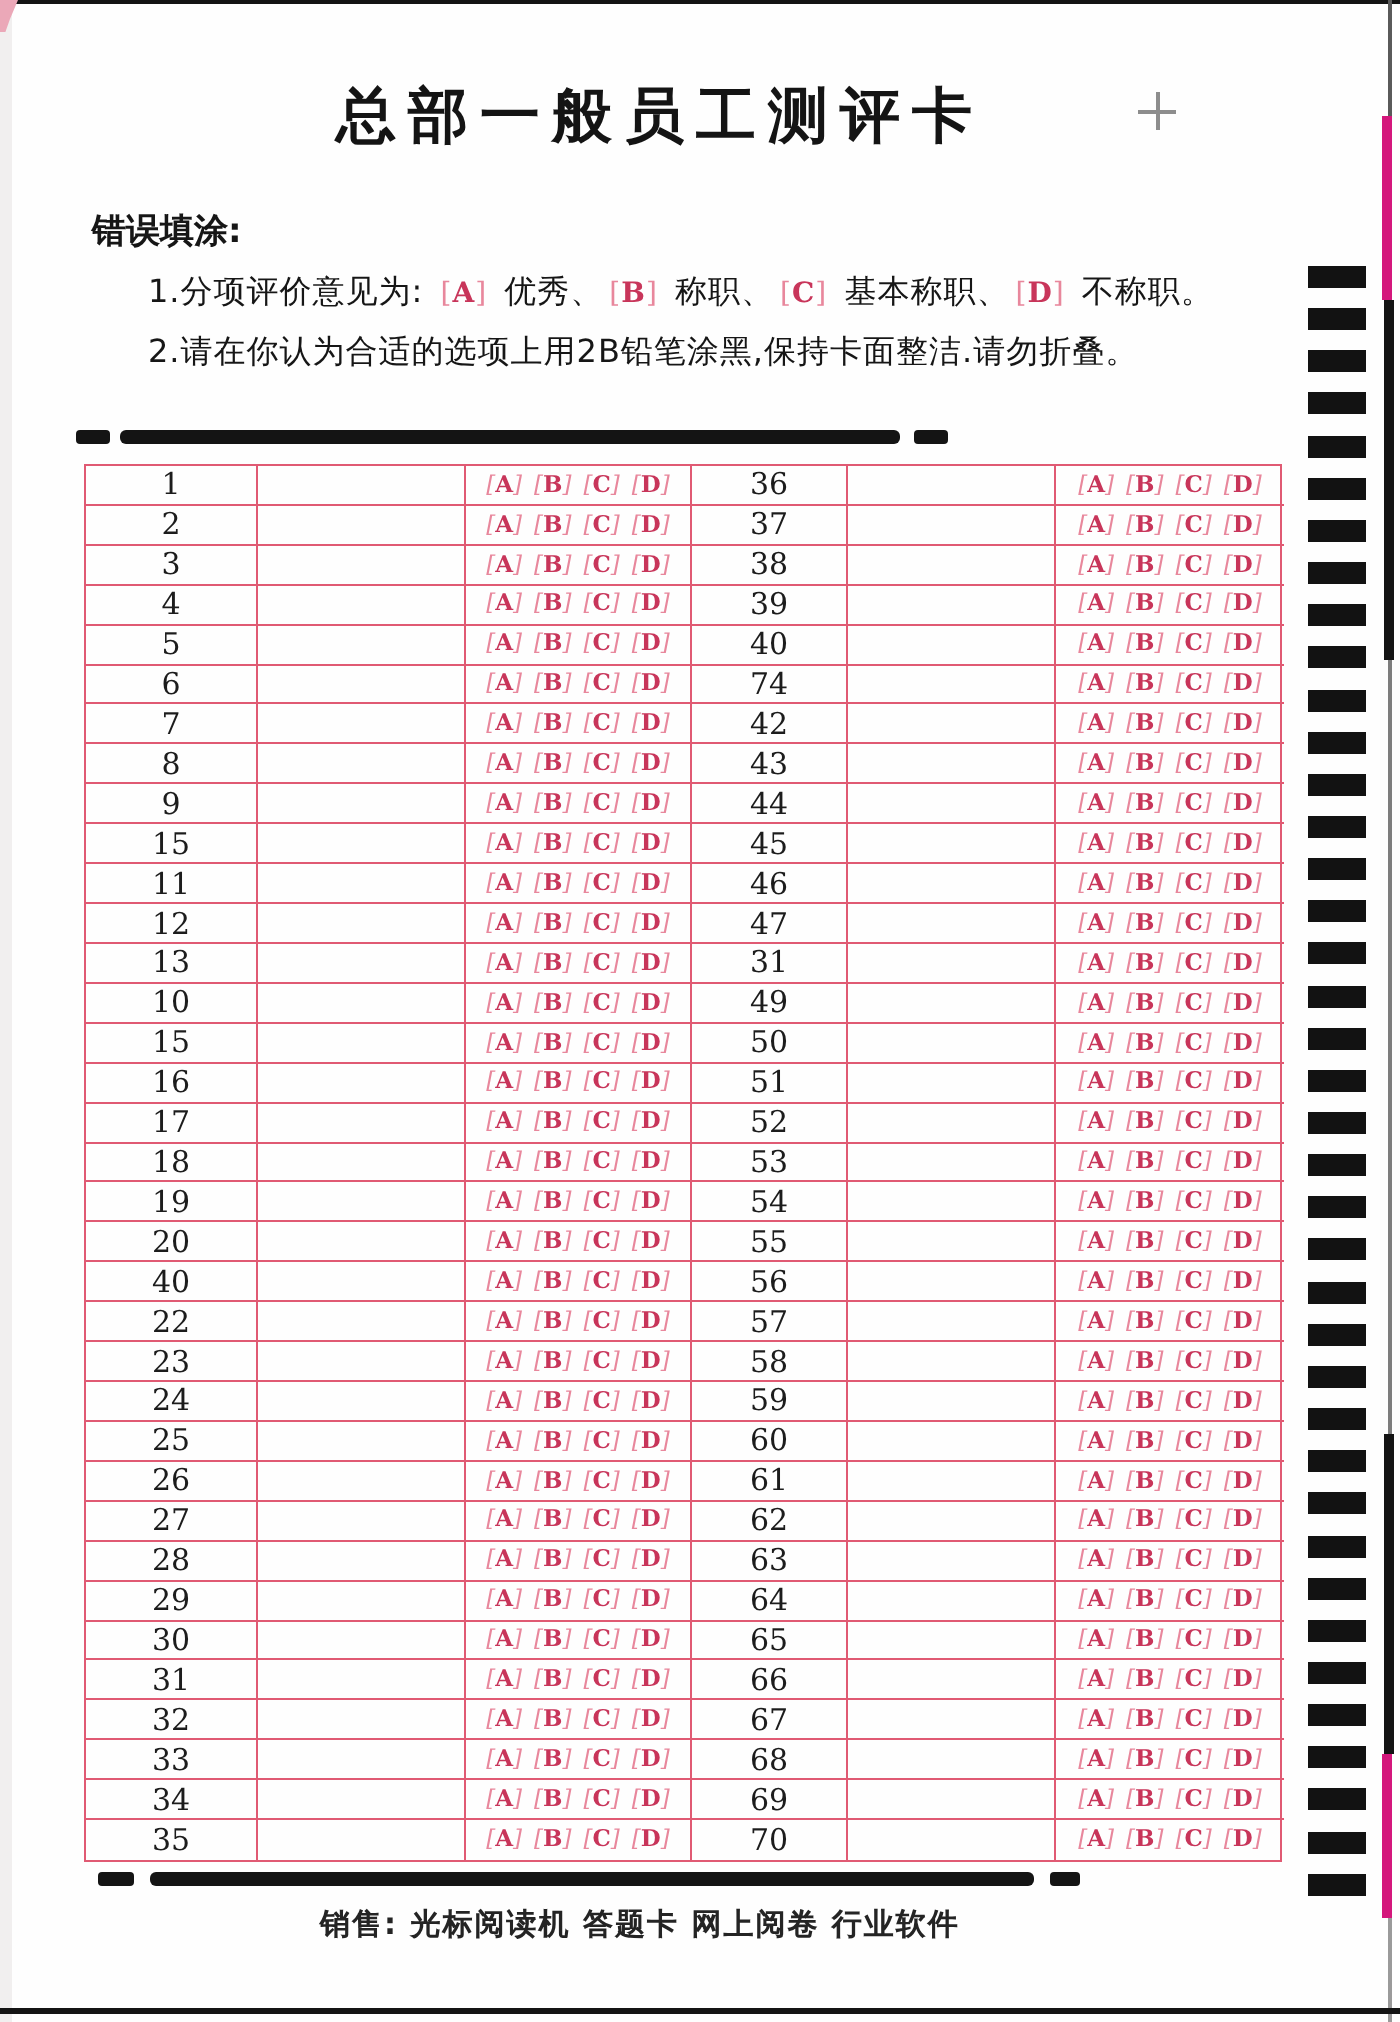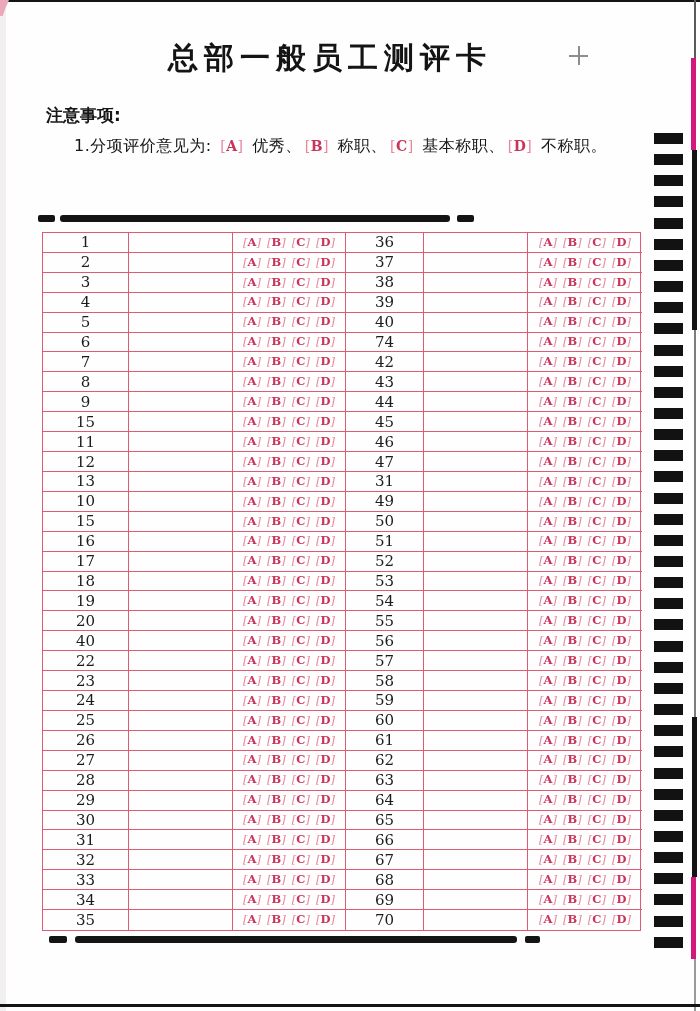--- a/index.html
+++ b/index.html
@@ -81,25 +81,26 @@
 <div class="page">
 
   <div class="edge-top"></div>
   <div class="edge-left-strip"></div>
   <div class="corner-artifact"></div>
 
   <div class="title">总部一般员工测评卡</div>
   <div class="plus-mark"></div>
 
   <div class="notice">
-    <div class="notice-heading">注意事项:</div>
+    <div class="notice-heading">错误填涂:</div>
     <div class="notice-line">
       <span>1.分项评价意见为:</span>
       <span id="line1-options"><span class="opt-ref"><i class="br">[</i><b>A</b><i class="br">]</i></span><span> 优秀、</span><span class="opt-ref"><i class="br">[</i><b>B</b><i class="br">]</i></span><span> 称职、</span><span class="opt-ref"><i class="br">[</i><b>C</b><i class="br">]</i></span><span> 基本称职、</span><span class="opt-ref"><i class="br">[</i><b>D</b><i class="br">]</i></span><span> 不称职。</span></span>
     </div>
+    <div class="notice-line">2.请在你认为合适的选项上用2B铅笔涂黑,保持卡面整洁.请勿折叠。</div>
   </div>
 
   <div class="sync-dash" style="left:38px;top:215px;width:17px;"></div>
   <div class="sync-bar" style="left:60px;top:215px;width:390px;"></div>
   <div class="sync-dash" style="left:457px;top:215px;width:17px;"></div>
 
   <div id="answer-grid" class="answer-grid">
       <div class="cell num-cell">1</div>
       <div class="cell"></div>
       <div class="cell bubble-cell">
@@ -701,20 +702,21 @@
       <div class="timing-mark" style="top: 873.25px;"></div>
       <div class="timing-mark" style="top: 894.4px;"></div>
       <div class="timing-mark" style="top: 915.55px;"></div>
       <div class="timing-mark" style="top: 936.7px;"></div>
     </div>
 
   <div class="sync-dash" style="left:49px;top:936px;width:18px;"></div>
   <div class="sync-bar" style="left:75px;top:936px;width:442px;"></div>
   <div class="sync-dash" style="left:525px;top:936px;width:15px;"></div>
 
+  <div class="footer">销售: 光标阅读机 答题卡 网上阅卷 行业软件</div>
 
   <div class="vseg" style="left:694px;top:0;width:2px;height:58px;background:#5a5a5a;"></div>
   <div class="vseg" style="left:691px;top:58px;width:5px;height:92px;background:#d4177c;"></div>
   <div class="vseg" style="left:692px;top:150px;width:5px;height:180px;background:#141414;"></div>
   <div class="vseg" style="left:694px;top:330px;width:2px;height:387px;background:#7d7d7d;"></div>
   <div class="vseg" style="left:692px;top:717px;width:5px;height:160px;background:#141414;"></div>
   <div class="vseg" style="left:691px;top:877px;width:5px;height:82px;background:#d4177c;"></div>
   <div class="vseg" style="left:694px;top:959px;width:2px;height:52px;background:#9a9a9a;"></div>
 
   <div class="edge-bottom"></div>

